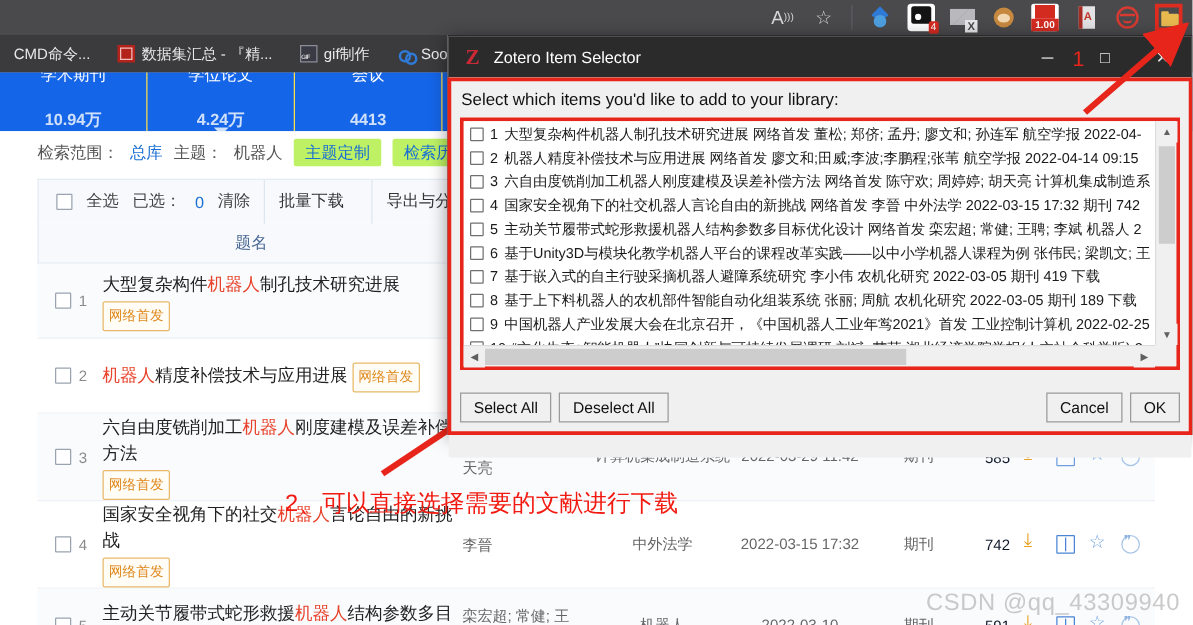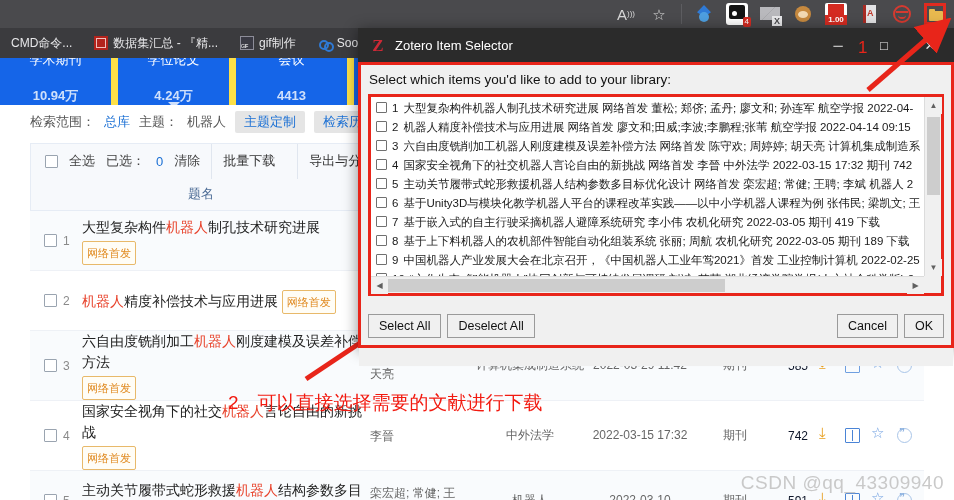--- a/index.html
+++ b/index.html
@@ -160,21 +160,21 @@
   #cnki-banner {
     position:absolute; left:0; top:58px; width:954px; height:47px;
     background:#1565e8; overflow:hidden;
   }
   #cnki-stats {
     position:absolute; left:0; top:-10px; width:954px; height:57px;
     display:flex; align-items:flex-start;
   }
   .stat {
     flex:0 0 118px; text-align:center; position:relative; padding-top:4px;
-    border-right:7px solid #fde047;
+    border-right:1px solid #fde047;
   }
   .stat .lbl {
     font-size:13px; color:#ffffff; line-height:16px; white-space:nowrap;
   }
   .stat .val {
     font-size:13px; color:#cfe0fb; line-height:18px; margin-top:19px;font-weight:bold;
   }
   .stat .caret {
     position:absolute; left:50%; transform:translateX(-50%); bottom:-3px;
     width:0; height:0; border-left:6px solid transparent;
@@ -185,21 +185,21 @@
     background:#ffffff;
   }
   #search-scope {
     height:34px; display:flex; align-items:center; gap:9px;
     padding:0 0 0 30px; font-size:13px; color:#555;
     border-bottom:1px solid #ffffff;
   }
   #search-scope .k { color:#555; }
   #search-scope .v { color:#1a6fd4; }
   .scope-chip {
-    background:#e5e5e5; color:#1a6fd4; font-size:13px;
+    background:#bef264; color:#1a6fd4; font-size:13px;
     padding:2px 9px; border-radius:2px;
   }
   #result-toolbar {
     margin:4px 30px 0 30px; height:35px; background:#f7f9fc;
     border:1px solid #e6ecf5; border-bottom:none;
     display:flex; align-items:center; gap:11px; padding:0 14px;
     font-size:13px; color:#444;
   }
   .cb {
     width:13px; height:13px; border:1px solid #9aa4b0; background:#fff;

